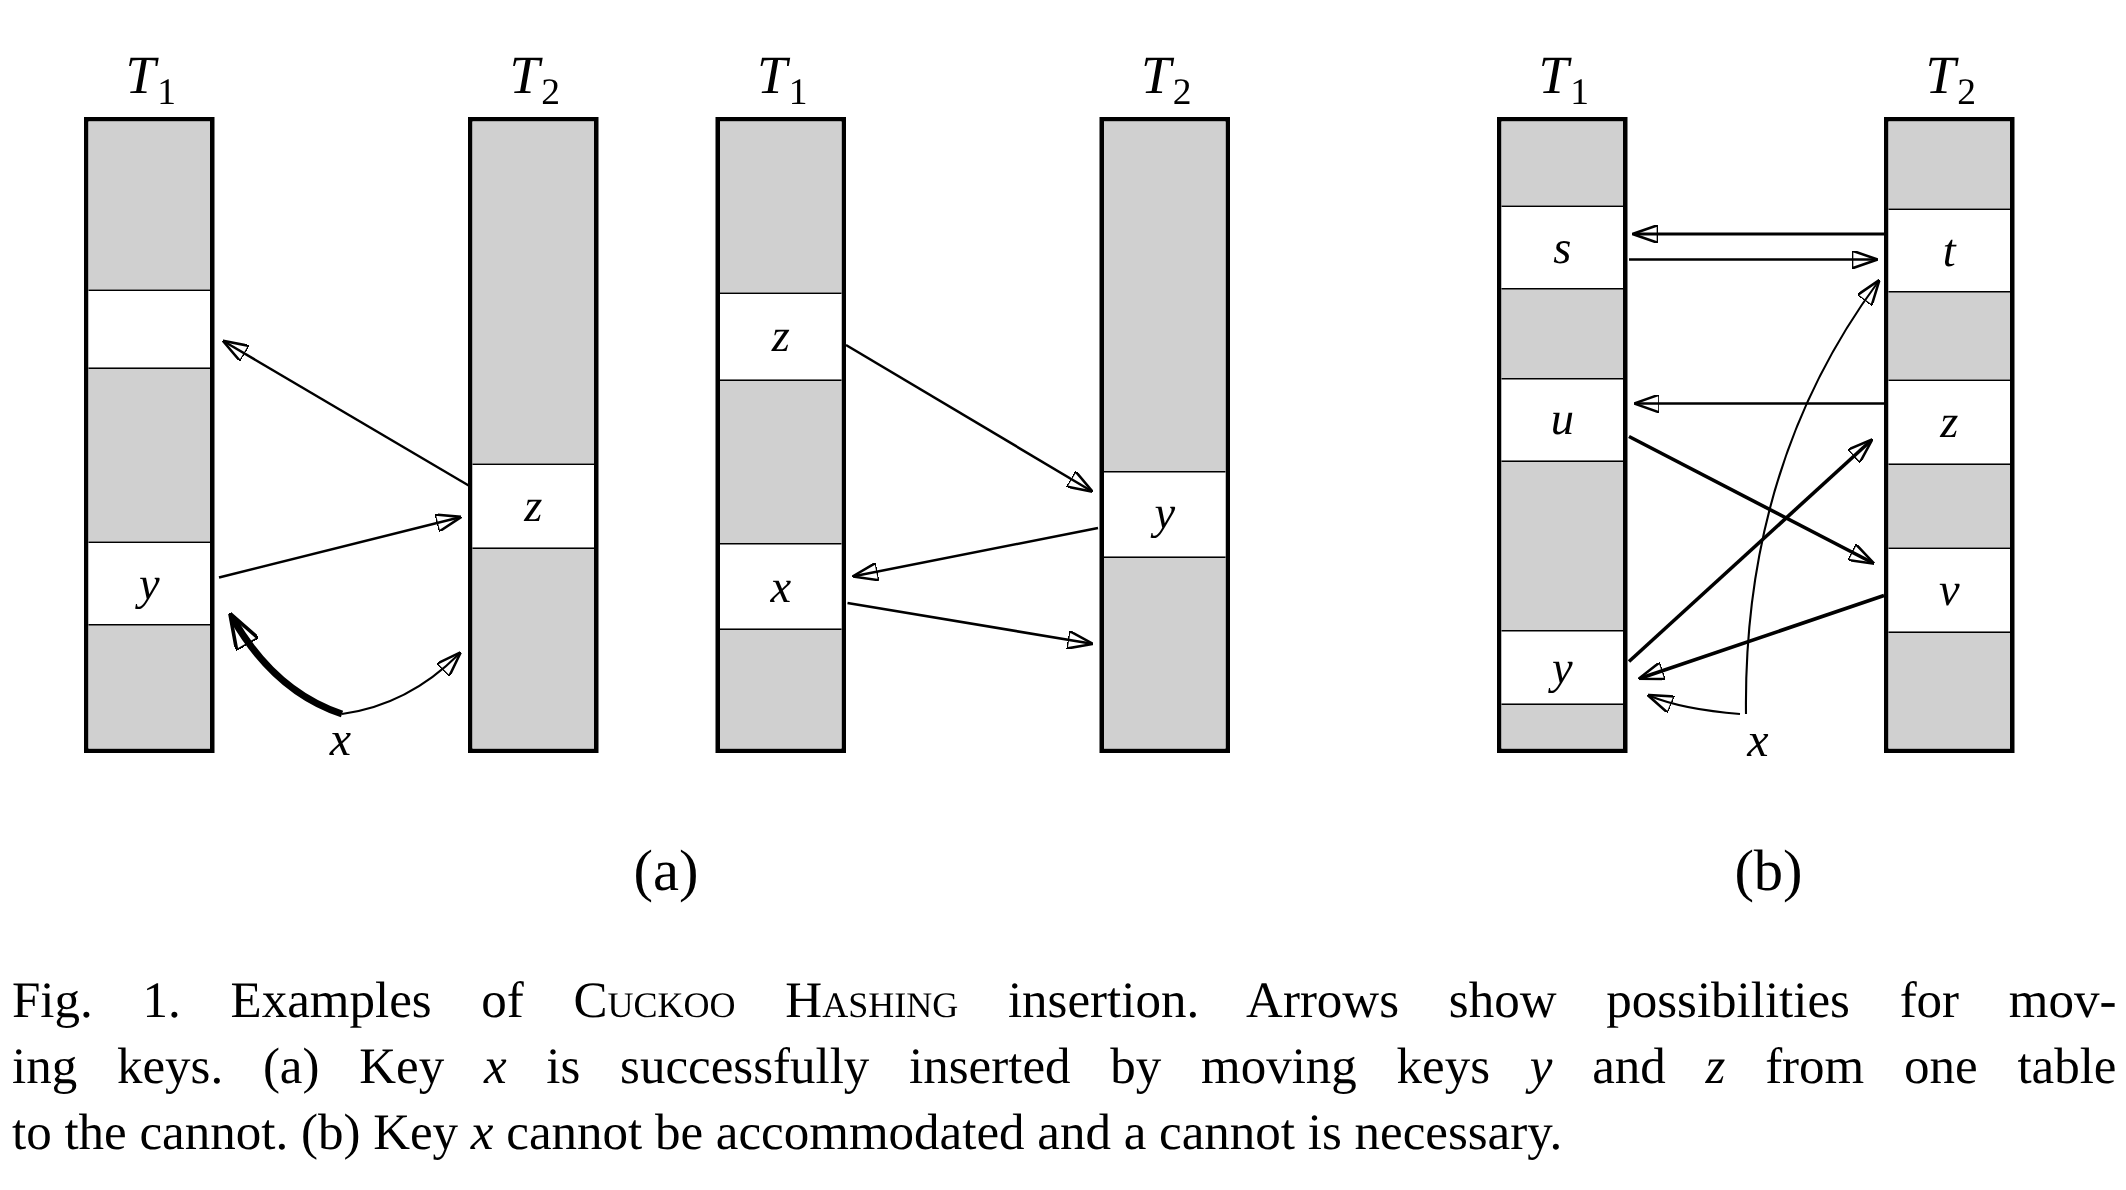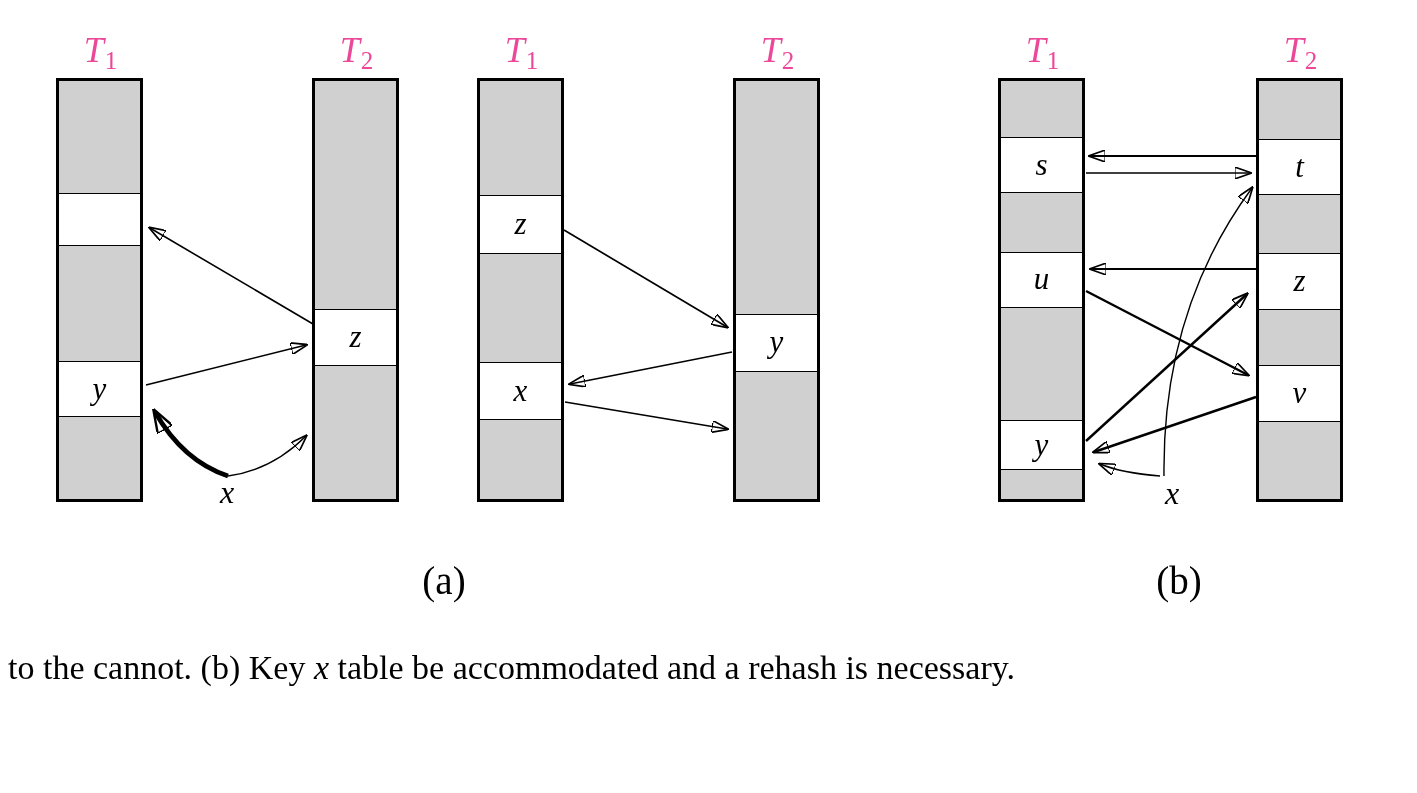--- a/index.html
+++ b/index.html
@@ -36,21 +36,21 @@
     transform: translateY(-1px);
   }
 
   
   .tlabel {
     position: absolute;
     top: 30px; width: 90px; height: 42px;
     text-align: center;
     font-style: italic;
     font-size: 36px; line-height: 40px;
-    color: #ec4899;
+    color: #000000;
   }
   .tlabel sub {
     font-style: normal;
     font-size: 25px;
     vertical-align: baseline;
     position: relative; top: 7px; left: 1px;
   }
 
   
   .xkey {
@@ -205,16 +205,18 @@
     <path d="M1256,397 L1094,452" stroke-width="2.4" marker-end="url(#ah)"></path>
     <path d="M1086,441 L1247,294" stroke-width="2.4" marker-end="url(#ah)"></path>
     <path d="M1160,476 Q1122,473 1100,464" stroke-width="1.4" marker-end="url(#ah)"></path>
     <path d="M1164,476 Q1162,310 1252,188" stroke-width="1.4" marker-end="url(#ah)"></path>
   </svg>
 
   <div class="panel-label" style="left:384px">(a)</div>
   <div class="panel-label" style="left:1119px">(b)</div>
 
   <div class="caption">
-    <div class="cap-line last"><span>to the cannot. (b) Key </span><span class="mi">x</span><span> table be accommodated and a rehash is necessary.</span></div>
+    <div class="cap-line"><span>Fig. 1. Examples of </span><span class="sc">Cuckoo Hashing</span><span> insertion. Arrows show possibilities for mov-</span></div>
+    <div class="cap-line"><span>ing keys. (a) Key </span><span class="mi">x</span><span> is successfully inserted by moving keys </span><span class="mi">y</span><span> and </span><span class="mi">z</span><span> from one table</span></div>
+    <div class="cap-line last"><span>to the cannot. (b) Key </span><span class="mi">x</span><span> cannot be accommodated and a cannot is necessary.</span></div>
   </div>
 
 </div>
 
 </body></html>

